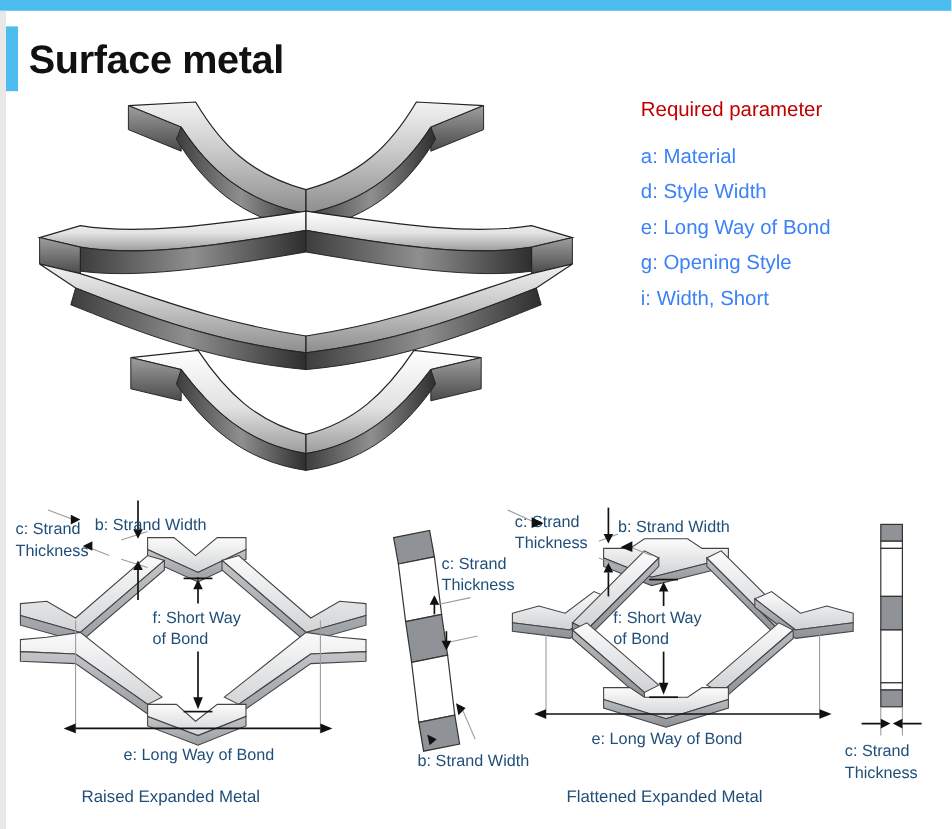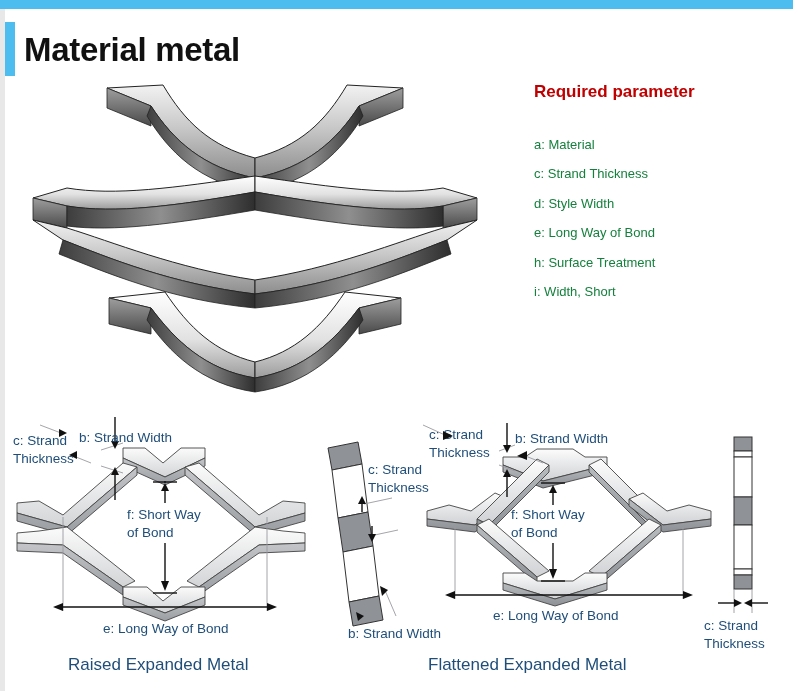--- a/index.html
+++ b/index.html
@@ -25,57 +25,57 @@
   .page-title {
     position:absolute; left:24px; top:27px;
     font-size:33px; font-weight:bold; color:#111111;
     letter-spacing:-0.3px; line-height:46px;
     white-space:nowrap;
   }
 
   
   .param-panel { position:absolute; left:534px; top:82px; width:250px; }
   .param-heading {
-    font-size:17px; font-weight:bold; color:#C00000;
-    margin-bottom:28px; white-space:nowrap;
+    font-size:17px; font-weight:normal; color:#C00000;
+    margin-bottom:14px; white-space:nowrap;
   }
   .param-item {
-    font-size:13px; color:#15803d; line-height:29.4px;
+    font-size:17px; color:#3b82f6; line-height:29.4px;
     white-space:nowrap;
   }
 
   
   .hero { position:absolute; left:5px; top:80px; width:500px; height:315px; }
 
   
   .diagram { position:absolute;text-decoration:underline; }
   #raised-diagram   { left:5px;   top:415px; width:330px; height:235px; }
   #strand-detail    { left:300px; top:440px; width:185px; height:205px; }
   #flattened-diagram{ left:425px; top:415px; width:290px; height:230px; }
   #edge-detail      { left:700px; top:425px; width:93px;  height:225px; }
 
   .caption {
-    position:absolute; font-size:17px; color:#1F4E79; white-space:nowrap;
+    position:absolute; font-size:14px; color:#1F4E79; white-space:nowrap;
   }
   #caption-raised    { left:68px;  top:655px; }
-  #caption-flattened { left:428px; top:655px; }
+  #caption-flattened { left:472px; top:655px; }
 
   svg { display:block; overflow:visible; }
   .lbl { font-family:"Liberation Sans", sans-serif; font-size:13.5px; fill:#1F4E79; }
   .ln { stroke:#111111; stroke-width:1.4; fill:none; }
   .ln-thin { stroke:#9a9aa0; stroke-width:0.9; fill:none; }
   .mesh-out { stroke:#444; stroke-width:0.9; }
 </style>
 </head>
 <body>
 
 <div class="top-bar"></div>
 <div class="left-edge"></div>
 <div class="title-accent"></div>
-<h1 class="page-title">Material metal</h1>
+<h1 class="page-title">Surface metal</h1>
 
 <div class="hero">
 <svg width="500" height="315" viewBox="0 0 500 315">
   <defs>
     <linearGradient id="gTopFace" x1="0" y1="0" x2="0" y2="1">
       <stop offset="0%" stop-color="#f2f2f2"></stop>
       <stop offset="45%" stop-color="#c9c9c9"></stop>
       <stop offset="100%" stop-color="#8d8d8d"></stop>
     </linearGradient>
     <linearGradient id="gEdgeDark" x1="0" y1="0" x2="1" y2="0">
@@ -122,24 +122,23 @@
 
   <path d="M396,218 L340,212 C316,248 290,272 250,282 L250,298 C300,290 330,260 354,228 Z" fill="url(#gBright)" stroke="#222" stroke-width="1"></path>
   <path d="M396,218 L396,244 L354,254 L354,228 Z" fill="url(#gSide)" stroke="#222" stroke-width="0.8"></path>
   <path d="M354,228 C330,260 300,290 250,298 L250,312 C304,304 336,272 358,240 Z" fill="url(#gEdgeDark)" stroke="#222" stroke-width="0.8"></path>
 </svg>
 </div>
 
 <div class="param-panel">
   <div class="param-heading">Required parameter</div>
   <div class="param-item">a: Material</div>
-  <div class="param-item">c: Strand Thickness</div>
   <div class="param-item">d: Style Width</div>
   <div class="param-item">e: Long Way of Bond</div>
-  <div class="param-item">h: Surface Treatment</div>
+  <div class="param-item">g: Opening Style</div>
   <div class="param-item">i: Width, Short</div>
 </div>
 
 <div class="diagram" id="raised-diagram">
 <svg width="330" height="235" viewBox="0 0 330 235">
   <defs>
     <linearGradient id="rTop" x1="0" y1="0" x2="0" y2="1">
       <stop offset="0%" stop-color="#fbfbfb"></stop>
       <stop offset="100%" stop-color="#d2d4d6"></stop>
     </linearGradient>

